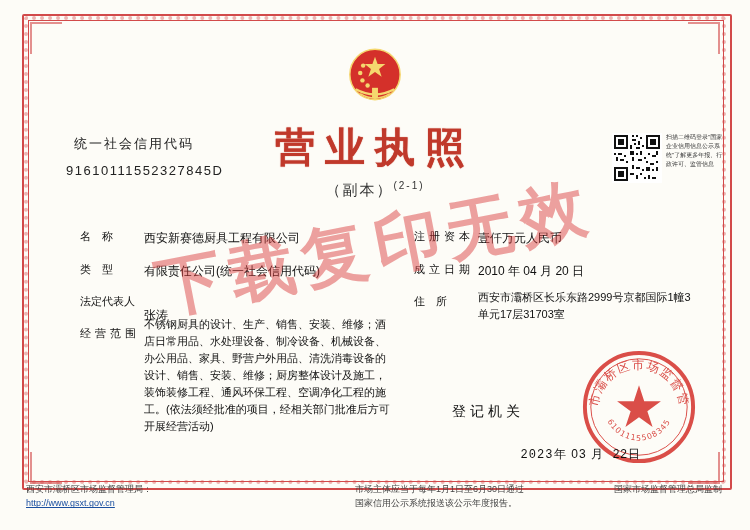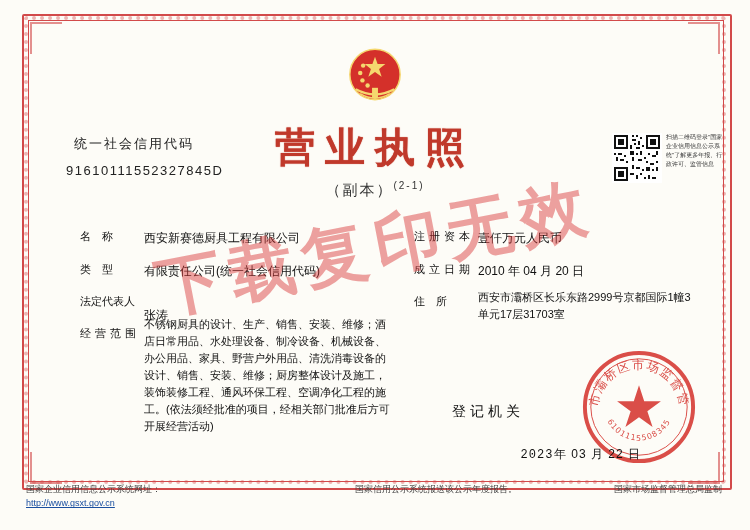--- a/index.html
+++ b/index.html
@@ -104,21 +104,21 @@
   }
 
   
   .date-line{
     position:absolute;left:520px;top:446px;
     font-size:12px;color:#111;letter-spacing:1px;
   }
   .date-line span{display:inline-block;}
   .d-year{width:34px;text-align:center;font-family:Liberation Mono, monospace;}
   .d-m{width:24px;text-align:center;}
-  .d-d{width:24px;text-align:center;}
+  .d-d{width:24px;text-align:right;}
 
   
   .seal{
     position:absolute;right:52px;top:348px;width:118px;height:118px;
     opacity:.85;
   }
 
   
   .watermark{
     position:absolute;left:50%;top:248px;transform:translate(-50%,-50%) rotate(-11deg);
@@ -263,24 +263,25 @@
   </svg>
 
   <div class="date-line">
     <span class="d-year">2023</span><span>年</span><span class="d-m">03</span><span>月</span><span class="d-d">22</span><span>日</span>
   </div>
 
   <div class="watermark">下载复印无效</div>
 
   <div class="footer">
     <div class="f-left">
-      <div>国家企业信用信息公示系统网址：</div>
+      <div>西安市灞桥区市场监督管理局：</div>
       <div><a href="#">http://www.gsxt.gov.cn</a></div>
     </div>
     <div class="f-mid">
+      <div>市场主体应当于每年1月1日至6月30日通过</div>
       <div>国家信用公示系统报送该公示年度报告。</div>
     </div>
     <div class="f-right">
       <div>国家市场监督管理总局监制</div>
     </div>
   </div>
 
 </div>
 
 </body></html>

